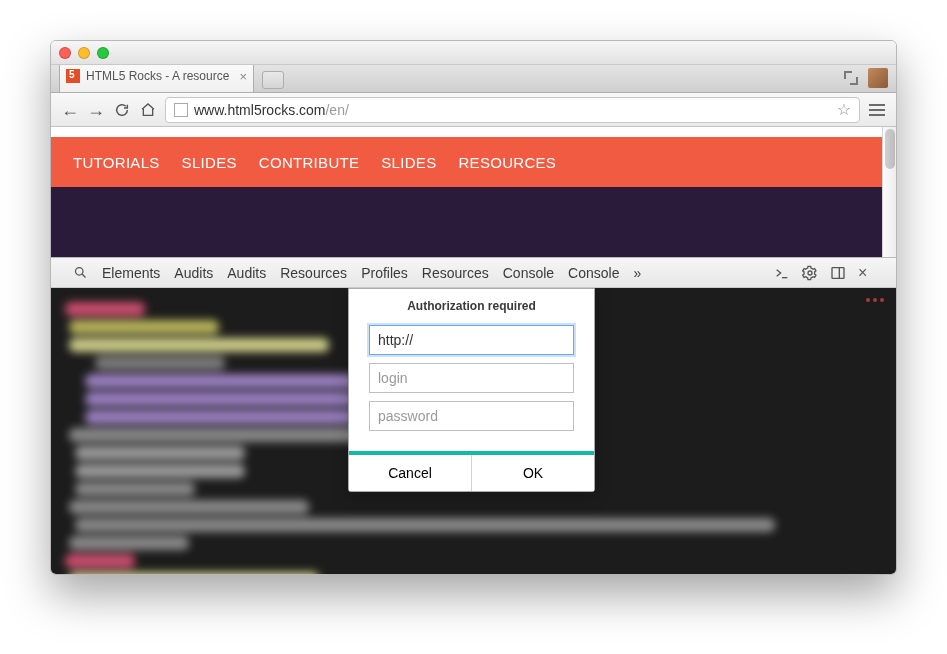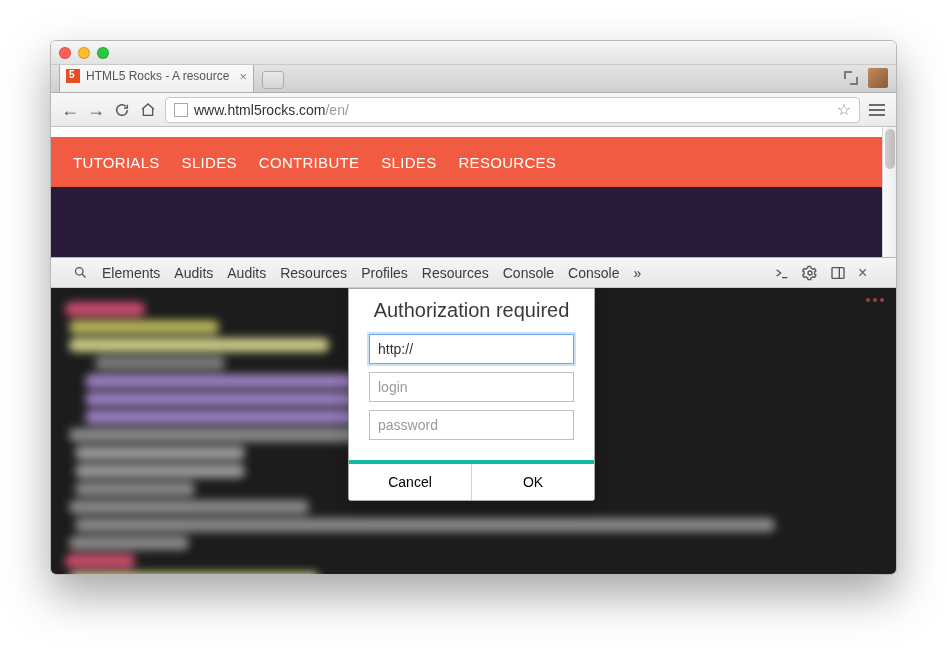--- a/index.html
+++ b/index.html
@@ -161,22 +161,22 @@
     left: 297px;
     top: 0;
     width: 247px;
     background:#fff;
     border:1px solid #aaa;
     box-shadow:0 6px 18px rgba(0,0,0,.2);
     border-radius:0 0 3px 3px;
   }
   .dlg-title{
     text-align:center;
-    font-weight:normal;
-    font-size:20px;
+    font-weight:bold;
+    font-size:12px;
     color:#3a3a3a;
     padding:10px 0 12px;
   }
   .dlg-body{padding:0 20px 12px;}
   .dlg-body input{
     width:100%;
     height:30px;
     border:1px solid #bfbfbf;
     padding:0 8px;
     font-size:14px;

